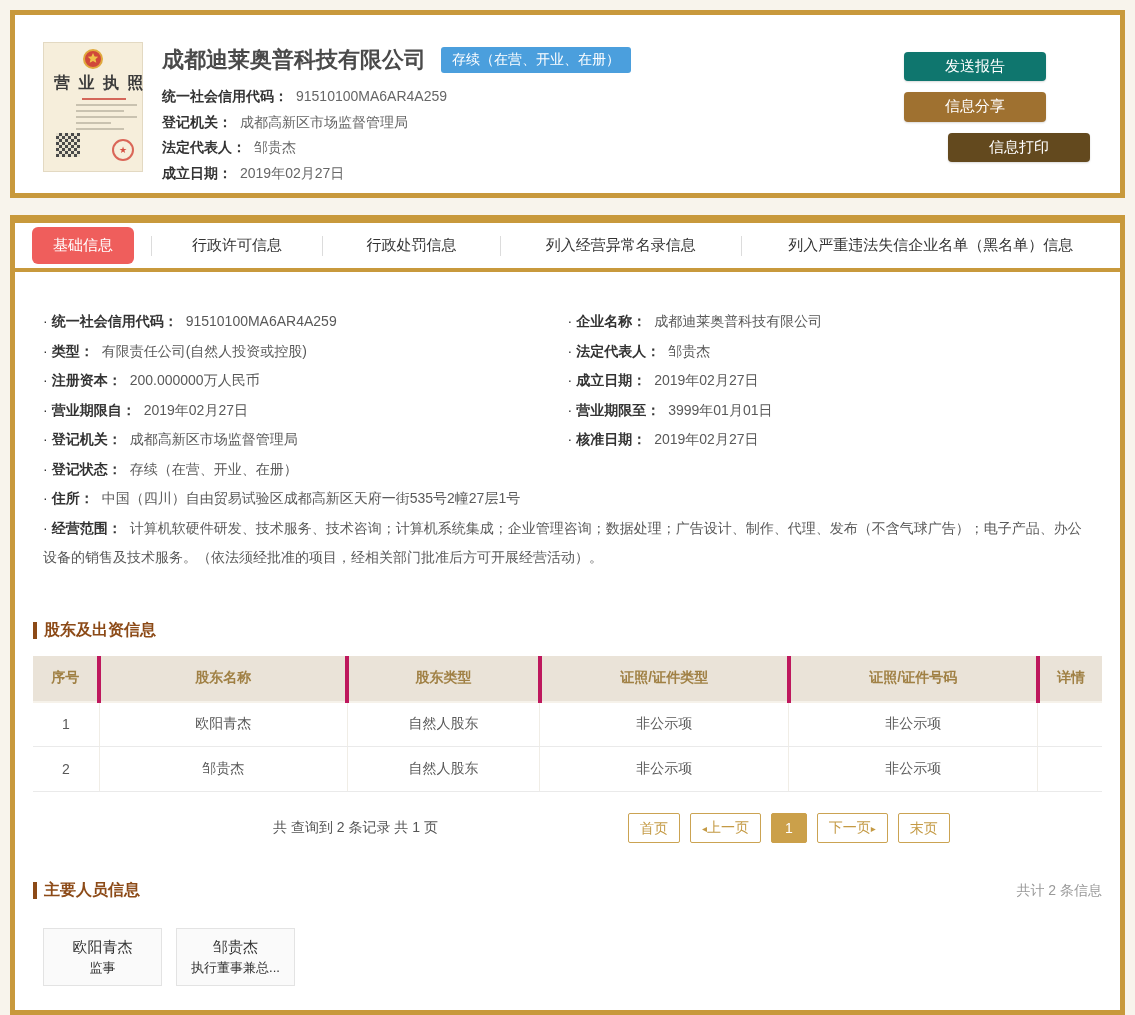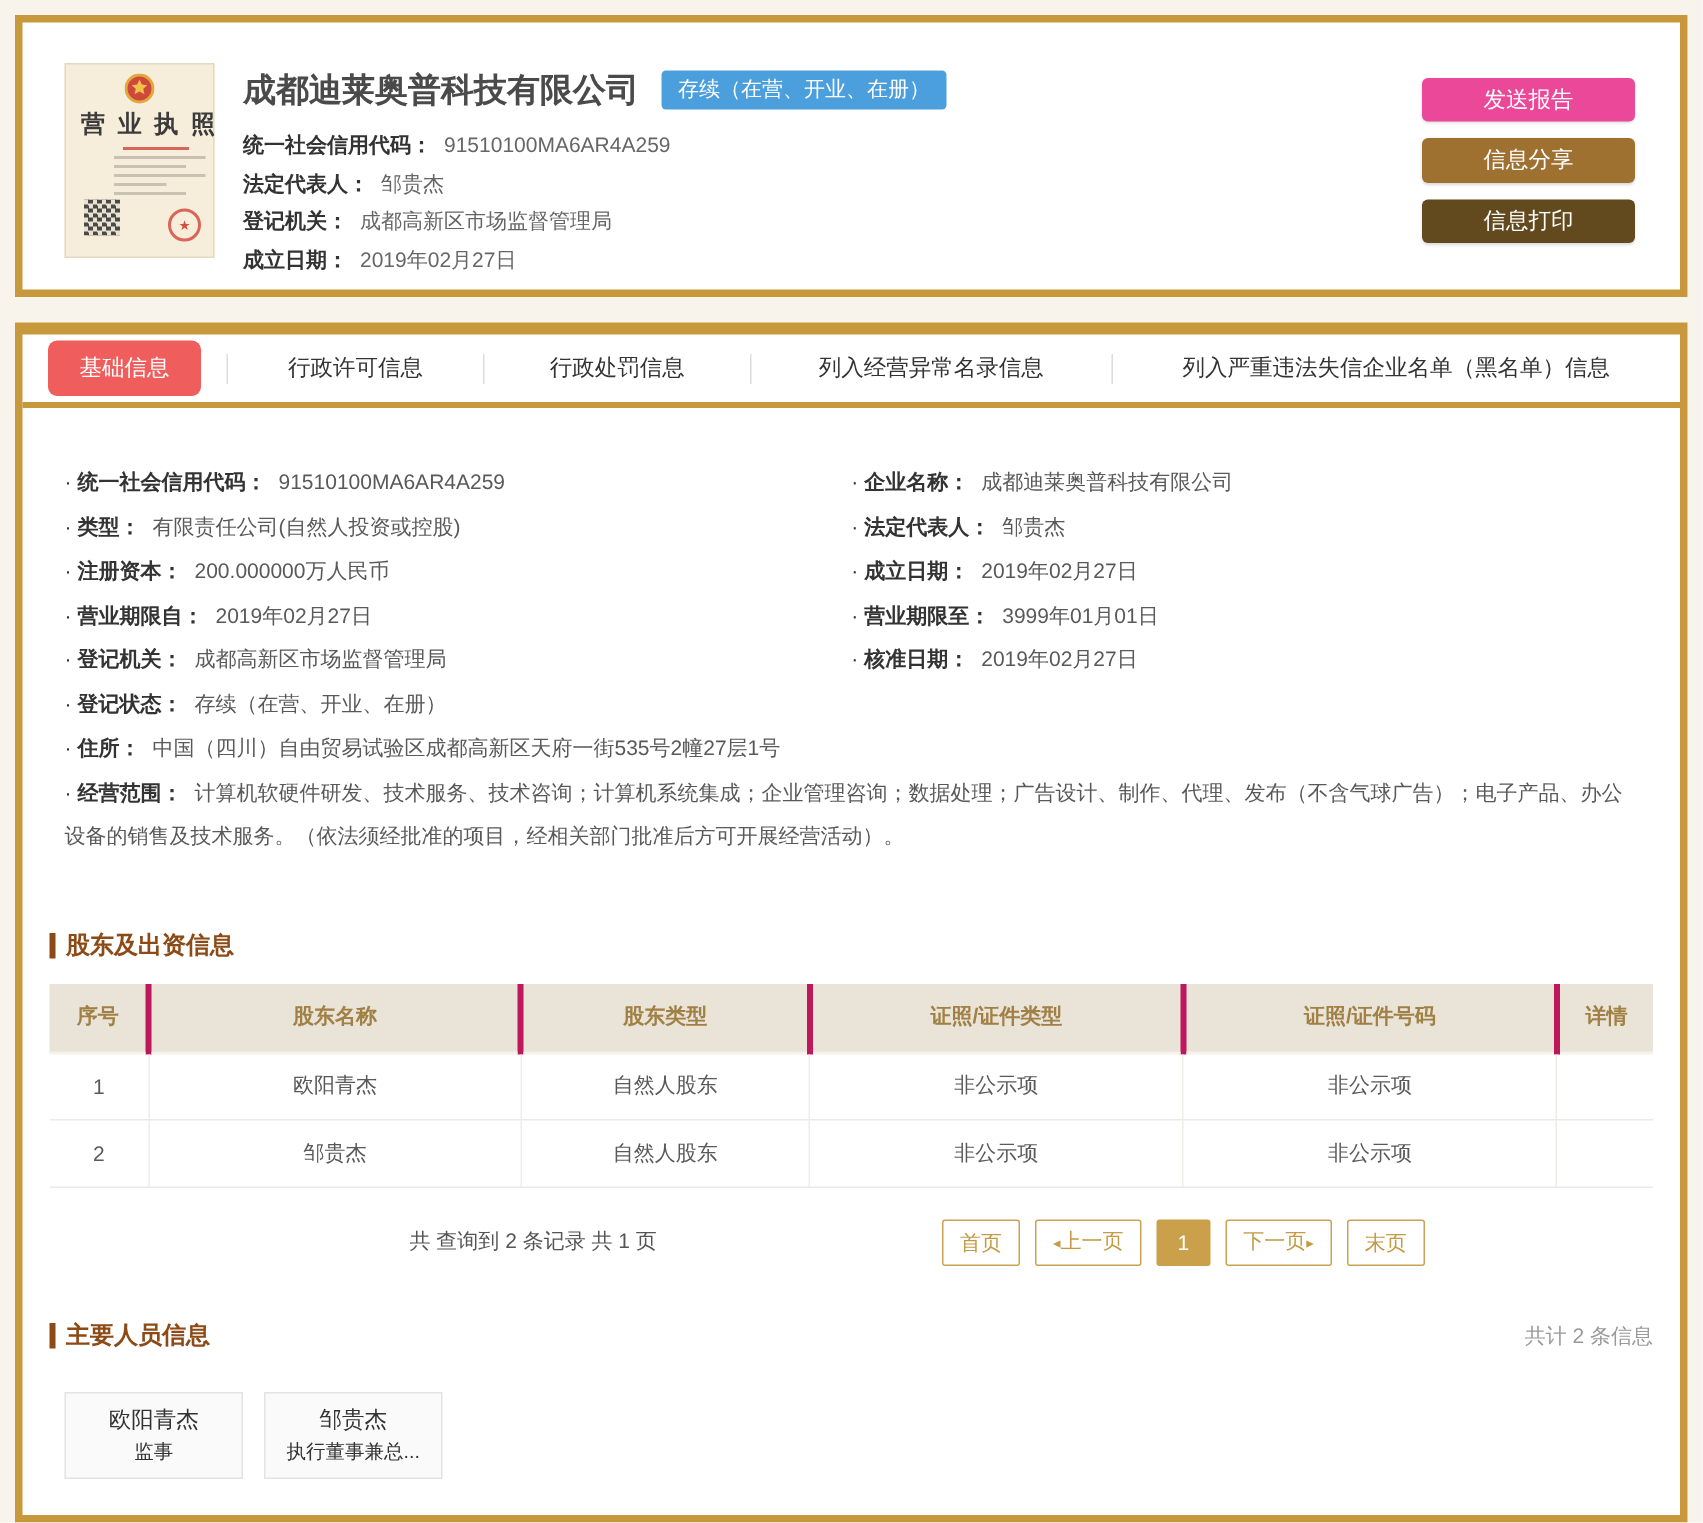--- a/index.html
+++ b/index.html
@@ -46,23 +46,23 @@
   .head-field { line-height:25.5px; }
   .head-field b { color:#333; }
   .head-field .val { color:#666; margin-left:8px; }
   
   .head-btns { flex:0 0 142px; display:flex; flex-direction:column; padding-top:10px; }
   .abtn {
     width:142px; height:33px; border:none; border-radius:4px; color:#fff;
     font-size:15px; font-family:inherit; cursor:pointer; margin-bottom:11px;
     box-shadow:0 1px 2px rgba(0,0,0,.15);
   }
-  .abtn-send  { background:#ec4899; }
+  .abtn-send  { background:#0f766e; }
   .abtn-share { background:#9f7130; }
-  .abtn-print { background:#63491e; }
+  .abtn-print { background:#63491e;margin-left:44px; }
   
   .main-card { margin-top:17px; height:800px; border-top-width:8px; }
   
   .tabbar { display:flex; align-items:center; height:45px; }
   .tab-seg { display:flex; align-items:center; justify-content:center; height:100%; }
   .seg1 { width:12.3%; } .seg2 { width:15.4%; } .seg3 { width:16%; } .seg4 { width:21.7%; } .seg5 { flex:1; }
   .tab { font-size:15px; color:#333; cursor:pointer; white-space:nowrap; }
   .tab.active {
     background:#ef5e5c; color:#fff; padding:9px 21px; border-radius:6px;
   }
@@ -146,24 +146,24 @@
 
   <div class="head-info">
     <div class="company-row">
       <span class="company-name">成都迪莱奥普科技有限公司</span>
       <span class="status-badge">存续（在营、开业、在册）</span>
     </div>
     <div class="head-field">
       <b>统一社会信用代码：</b><span class="val">91510100MA6AR4A259</span>
     </div>
     <div class="head-field">
+      <b>登记机关：</b><span class="val">成都高新区市场监督管理局</span>
+    </div>
+    <div class="head-field">
       <b>法定代表人：</b><span class="val">邹贵杰</span>
-    </div>
-    <div class="head-field">
-      <b>登记机关：</b><span class="val">成都高新区市场监督管理局</span>
     </div>
     <div class="head-field">
       <b>成立日期：</b><span class="val">2019年02月27日</span>
     </div>
   </div>
 
   <div class="head-btns">
     <button class="abtn abtn-send">发送报告</button>
     <button class="abtn abtn-share">信息分享</button>
     <button class="abtn abtn-print">信息打印</button>

